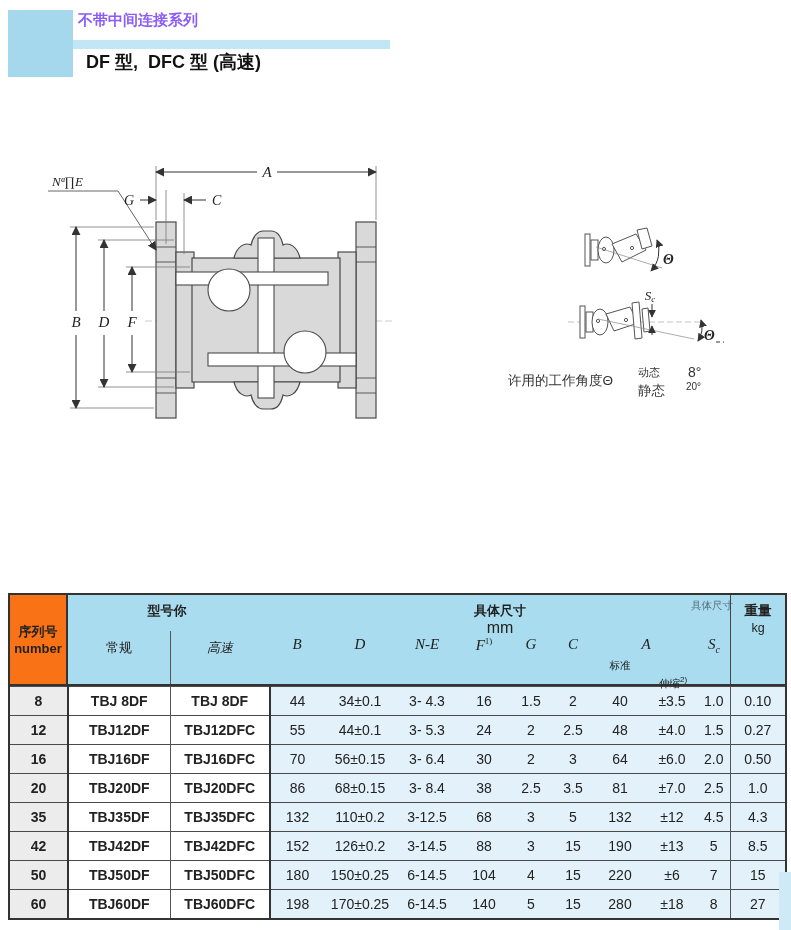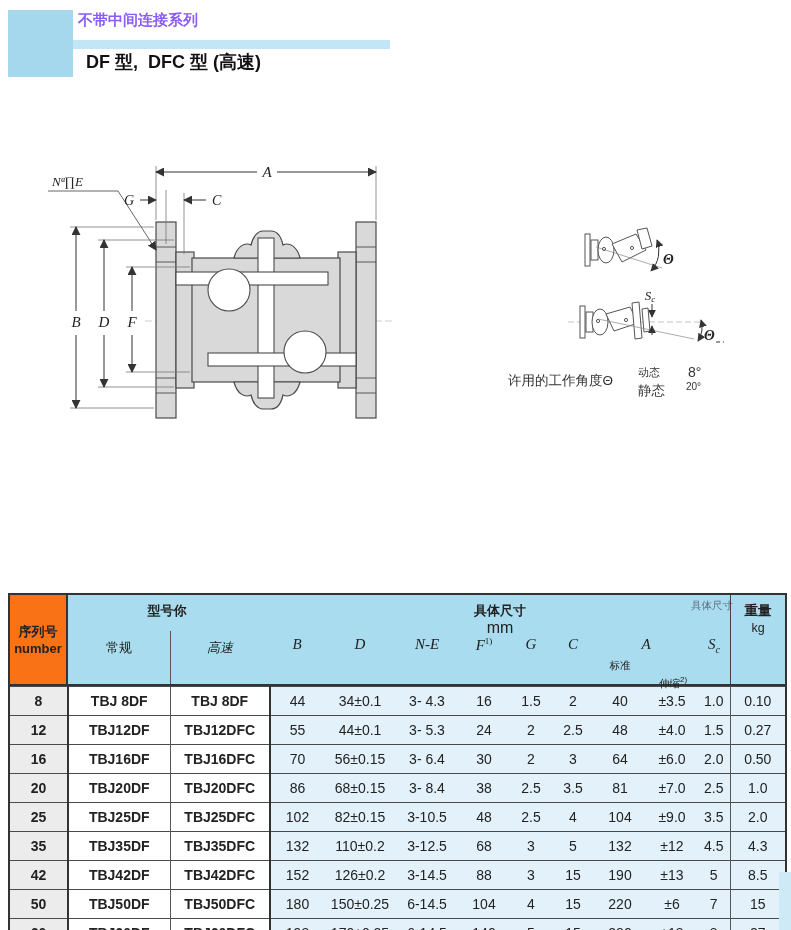--- a/index.html
+++ b/index.html
@@ -284,35 +284,20 @@
           <td class="c-ne">3- 8.4</td>
           <td class="c-f">38</td>
           <td class="c-g">2.5</td>
           <td class="c-c">3.5</td>
           <td class="c-a_std">81</td>
           <td class="c-a_ext">±7.0</td>
           <td class="c-sc">2.5</td>
           <td class="c-wt">1.0</td>
         </tr>
         <tr>
-          <td class="c-no">25</td>
-          <td class="c-normal">TBJ25DF</td>
-          <td class="c-high">TBJ25DFC</td>
-          <td class="c-b">102</td>
-          <td class="c-d">82±0.15</td>
-          <td class="c-ne">3-10.5</td>
-          <td class="c-f">48</td>
-          <td class="c-g">2.5</td>
-          <td class="c-c">4</td>
-          <td class="c-a_std">104</td>
-          <td class="c-a_ext">±9.0</td>
-          <td class="c-sc">3.5</td>
-          <td class="c-wt">2.0</td>
-        </tr>
-        <tr>
           <td class="c-no">35</td>
           <td class="c-normal">TBJ35DF</td>
           <td class="c-high">TBJ35DFC</td>
           <td class="c-b">132</td>
           <td class="c-d">110±0.2</td>
           <td class="c-ne">3-12.5</td>
           <td class="c-f">68</td>
           <td class="c-g">3</td>
           <td class="c-c">5</td>
           <td class="c-a_std">132</td>

